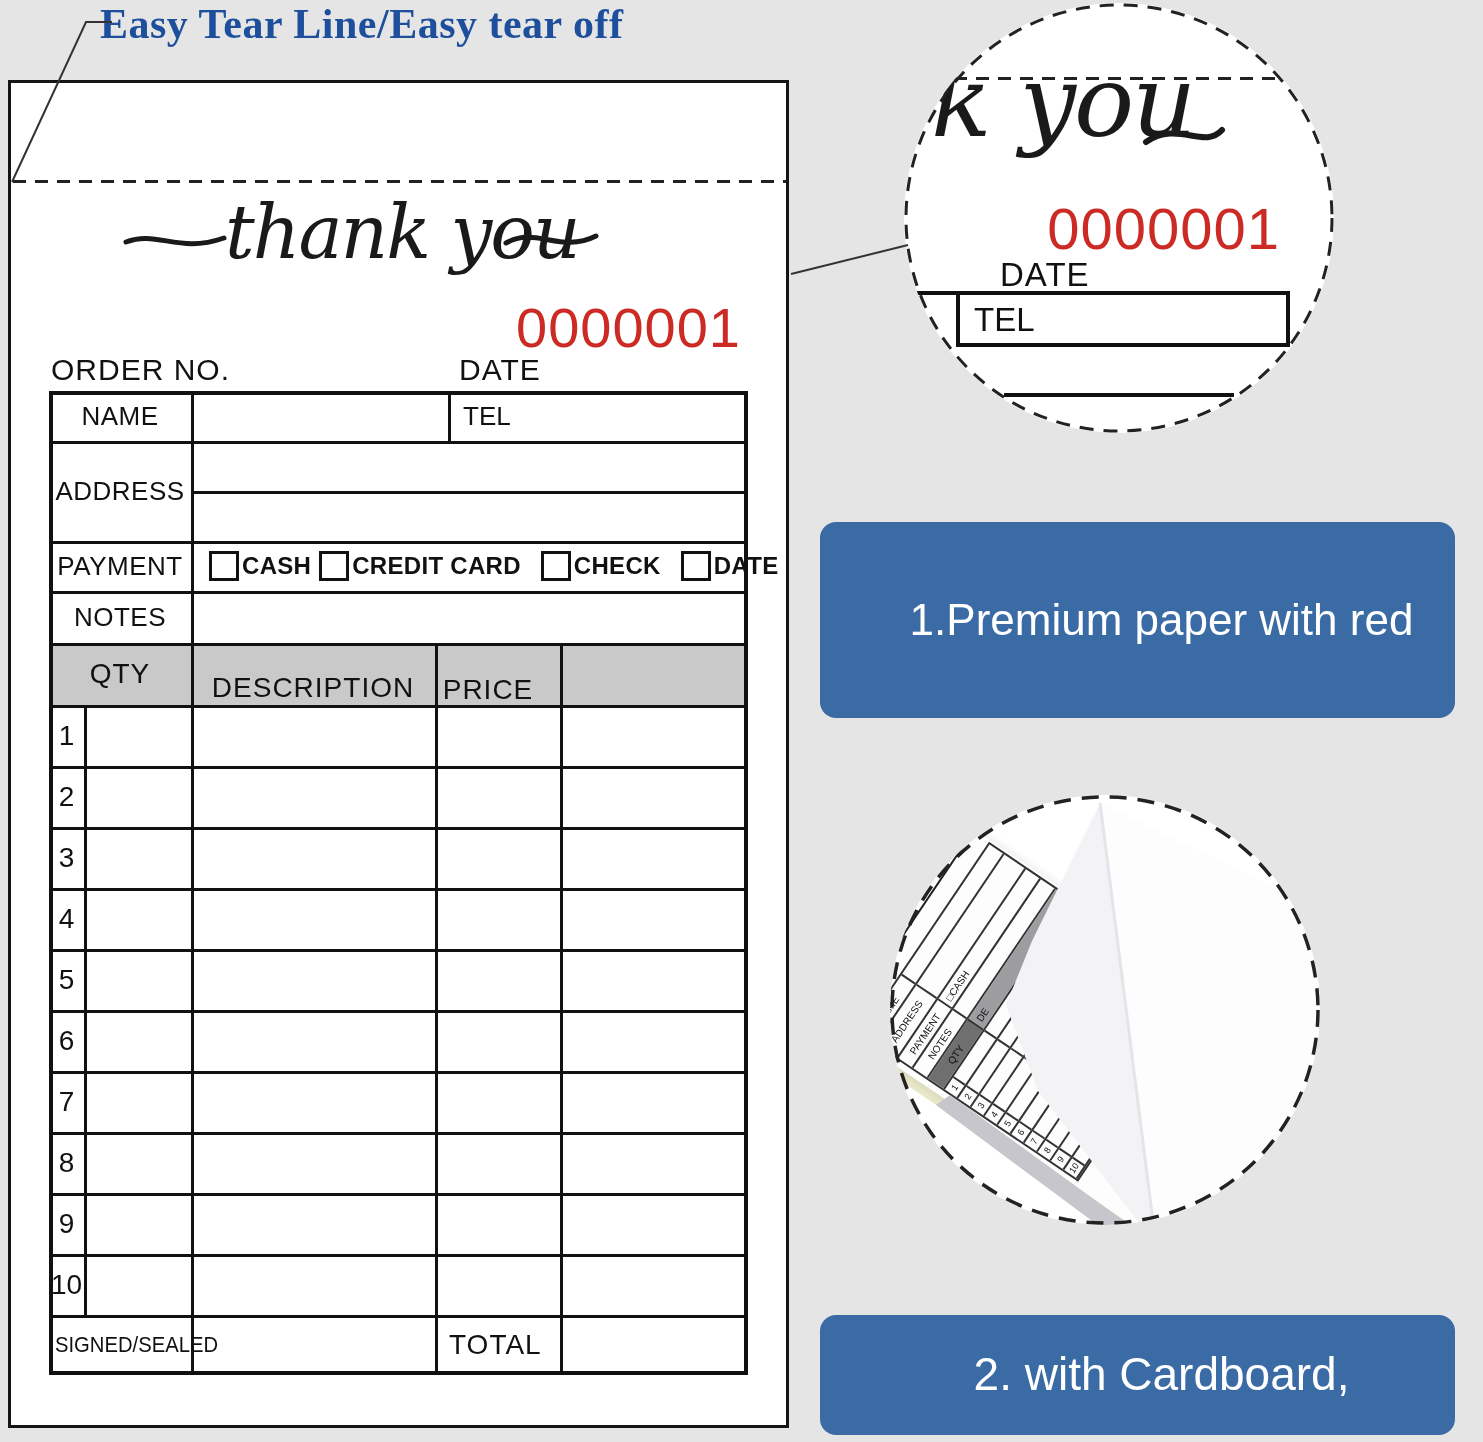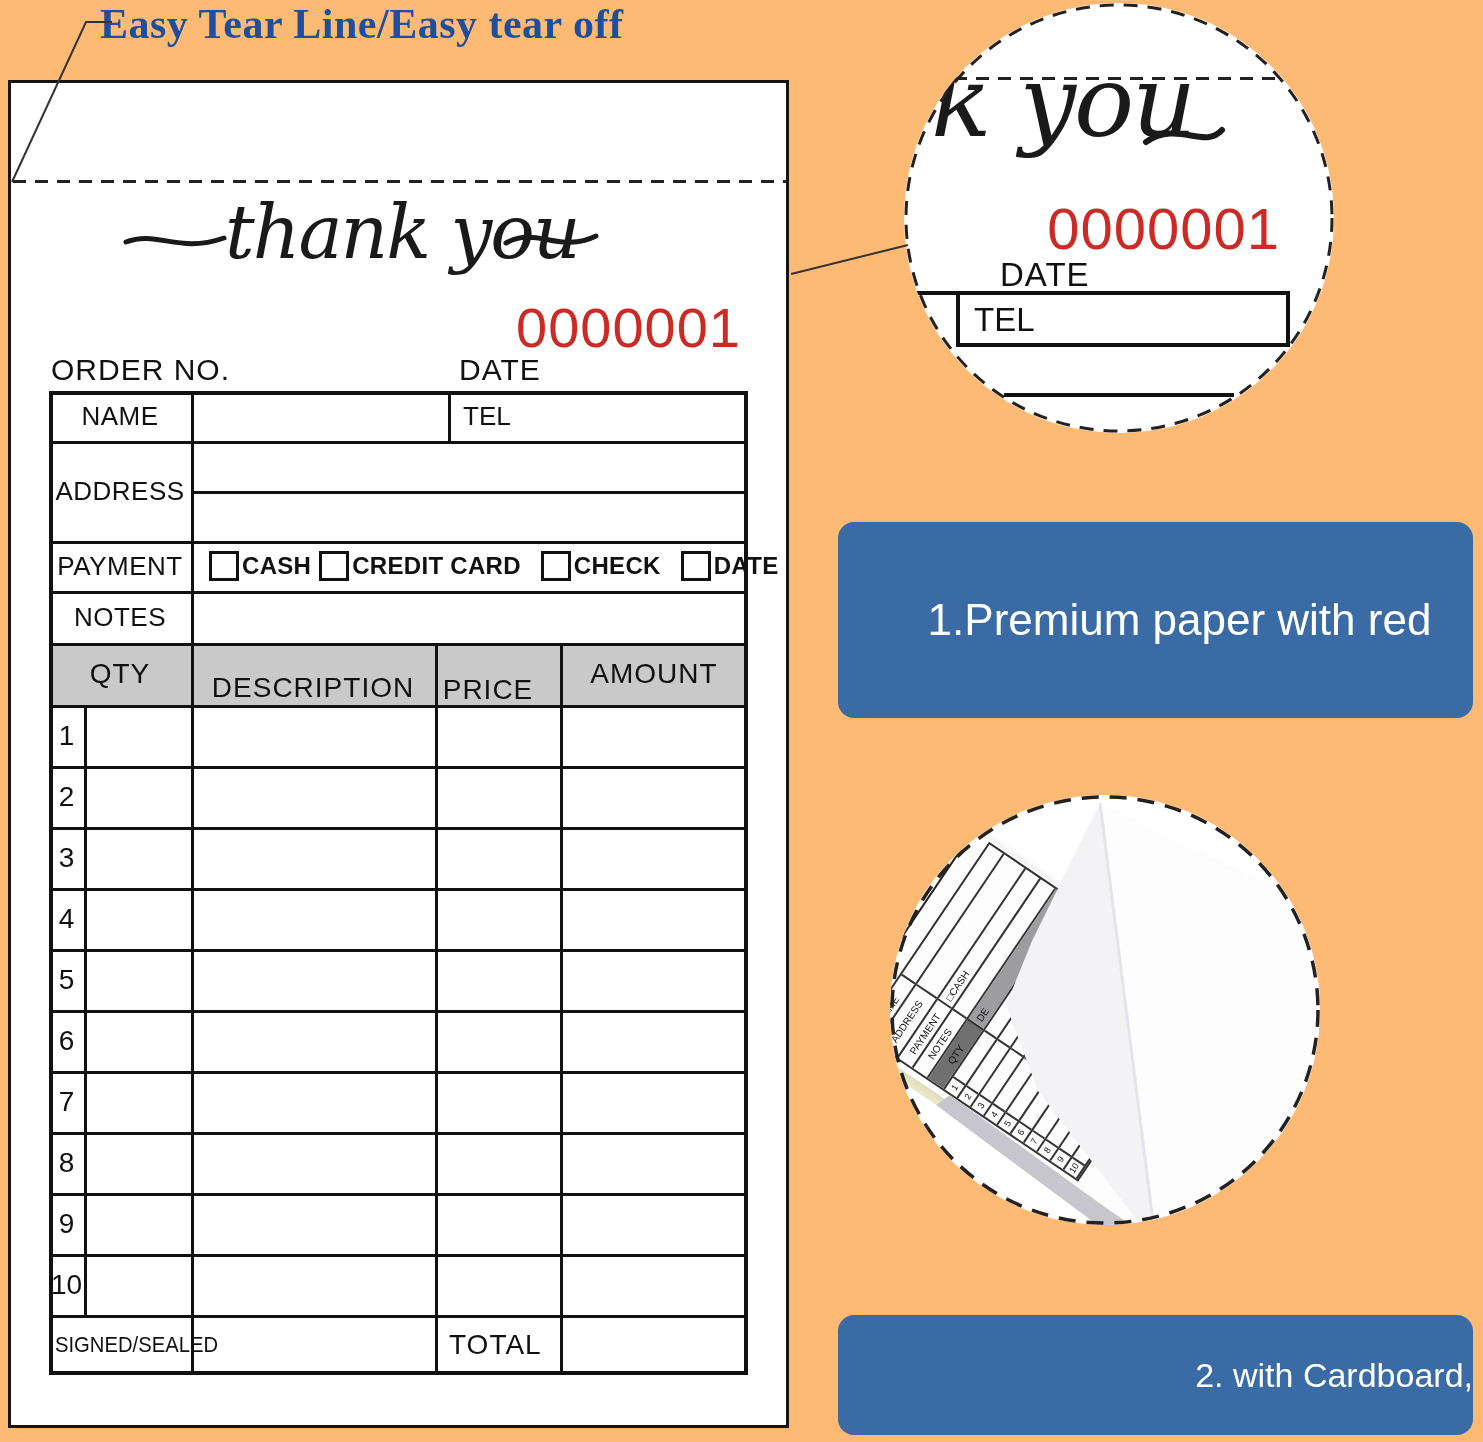--- a/index.html
+++ b/index.html
@@ -1,17 +1,17 @@
 <!DOCTYPE html>
 <html style="--accent: #3a6ba5; --title-blue: #1e4f9c; --serial-red: #cc2a24; --header-gray: #c9c9c9; --photo-red: #d23c34;"><head>
 <meta charset="utf-8">
 <style>
   * { box-sizing: border-box; margin: 0; padding: 0; }
   body { background: #ffffff; font-family: "Liberation Sans", sans-serif; }
-  .page { position: relative; width: 1483px; height: 1442px; background: #fdba74; overflow: hidden; color: #111; }
+  .page { position: relative; width: 1483px; height: 1442px; background: #e5e5e5; overflow: hidden; color: #111; }
 
   
   .tear-title { position: absolute; left: 100px; top: 0px; font-family: "Liberation Serif", serif;
     font-size: 42px; font-weight: 600; letter-spacing: 0.5px; color: var(--title-blue); white-space: nowrap; }
 
   
   .card { position: absolute; left: 8px; top: 80px; width: 781px; height: 1348px;
     border: 3px solid #151515; background: #fff; }
   .dashline { position: absolute; height: 3px;
     background: repeating-linear-gradient(90deg, #222 0 13px, transparent 13px 22px); }
@@ -61,24 +61,24 @@
     font-size: 100px; letter-spacing: -2px; color: #1a1a1a; white-space: nowrap; }
   .mag-serial { position: absolute; left: 128px; top: 192px; width: 248px; text-align: right;
     font-size: 58px; letter-spacing: 1px; color: var(--serial-red); }
   .mag-date { position: absolute; left: 96px; top: 253px; font-size: 33px; font-weight: 500; letter-spacing: 1px; }
   .mag-telbox { position: absolute; left: 52px; top: 288px; width: 334px; height: 56px; border: 4px solid #111; }
   .mag-telbox span { display: block; margin: 6px 0 0 14px; font-size: 33px; font-weight: 500; }
   .mag-stub  { position: absolute; left: 8px;  top: 288px; width: 44px;  height: 4px; background: #111; }
   .mag-line2 { position: absolute; left: 100px; top: 390px; width: 230px; height: 4px; background: #111; }
 
   
-  .callout { position: absolute; left: 838px; width: 635px; background: var(--accent); border-radius: 16px;
+  .callout { position: absolute; left: 820px; width: 635px; background: var(--accent); border-radius: 16px;
     color: #fff; display: flex; flex-direction: column; align-items: center; justify-content: center; text-align: center; padding-left: 48px; }
   .callout-1 { top: 522px; height: 196px; font-size: 44px; line-height: 1.42; }
-  .callout-2 { top: 1315px; height: 120px; font-size: 34px; line-height: 1.3; align-items: flex-end; }
+  .callout-2 { top: 1315px; height: 120px; font-size: 46px; line-height: 1.3; }
 
   
   .photocircle { left: 890px; top: 795px; }
   .pback { position: absolute; left: -3px; top: -27px; width: 240px; height: 480px; background: #e9e9c9;
     transform: rotate(-56deg); }
   .pform { position: absolute; left: 10px; top: -30px; width: 240px; height: 480px; background: #fdfdfd;
     transform: rotate(-56deg); box-shadow: 0 0 10px rgba(0,0,0,.12); overflow: hidden; }
   .pscript { margin-top: 4px; text-align: center; font-family: "DejaVu Serif", serif; font-style: italic;
     font-size: 30px; color: #1c1c1c; white-space: nowrap; }
   .pserial { text-align: right; padding-right: 18px; font-size: 22px; letter-spacing: 2px; color: var(--photo-red); }
@@ -165,21 +165,20 @@
         </div>
         <div class="paygroup">
           <span class="cbox"></span>
           <span class="cblabel">DATE</span>
         </div>
       </div>
 
     <div class="hdr-label" style="left:38px; top:560px; width:142px; height:62px;">QTY</div>
     <div class="hdr-label" style="left:180px; top:574px; width:244px; height:62px;">DESCRIPTION</div>
     <div class="hdr-label" style="left:424px; top:576px; width:106px; height:62px;">PRICE</div>
-    <div class="hdr-label" style="left:549px; top:560px; width:188px; height:62px;">AMOUNT</div>
 
     <div>
         <div class="rownum" style="top: 622px;">1</div>
         <div class="rownum" style="top: 683px;">2</div>
         <div class="rownum" style="top: 744px;">3</div>
         <div class="rownum" style="top: 805px;">4</div>
         <div class="rownum" style="top: 866px;">5</div>
         <div class="rownum" style="top: 927px;">6</div>
         <div class="rownum" style="top: 988px;">7</div>
         <div class="rownum" style="top: 1049px;">8</div>

